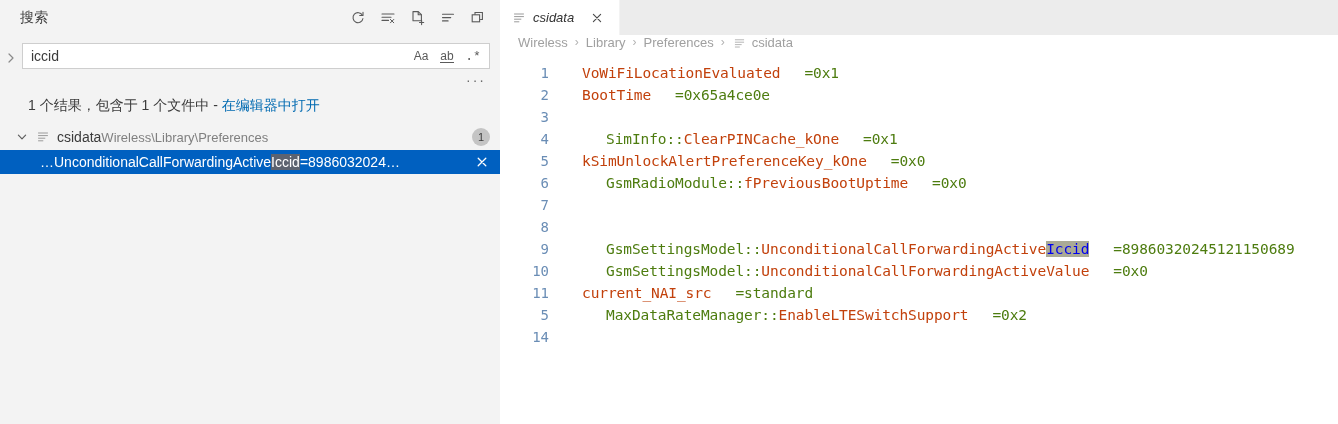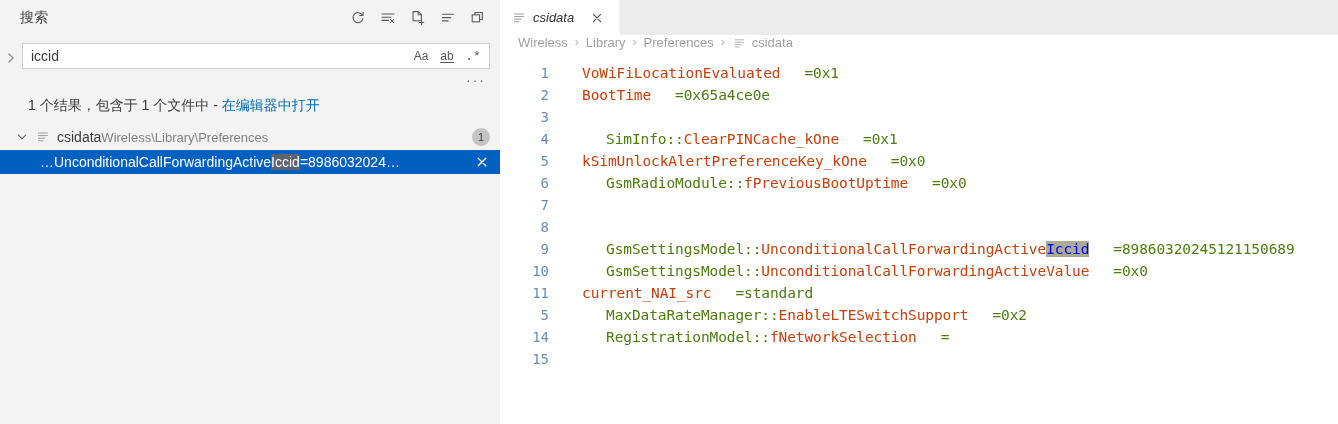--- a/index.html
+++ b/index.html
@@ -499,22 +499,17 @@
         <div class="code-line">
           <div class="ln">11</div>
           <div class="code-content"><span class="tok-key">current_NAI_src</span><span class="tok-plain">=standard</span></div>
         </div>
         <div class="code-line">
           <div class="ln">5</div>
           <div class="code-content"><span class="tok-plain">MaxDataRateManager::</span><span class="tok-key">EnableLTESwitchSupport</span><span class="tok-plain">=0x2</span></div>
         </div>
         <div class="code-line">
           <div class="ln">14</div>
-          <div class="code-content"><span class="tok-plain">RegistrationModel::</span><span class="tok-key">fNetworkSelection</span><span class="tok-plain">=</span></div>
-        </div>
-        <div class="code-line">
-          <div class="ln">15</div>
-          <div class="code-content"></div>
         </div>
       </div>
 
   </div>
 </div>
 
 </body></html>

